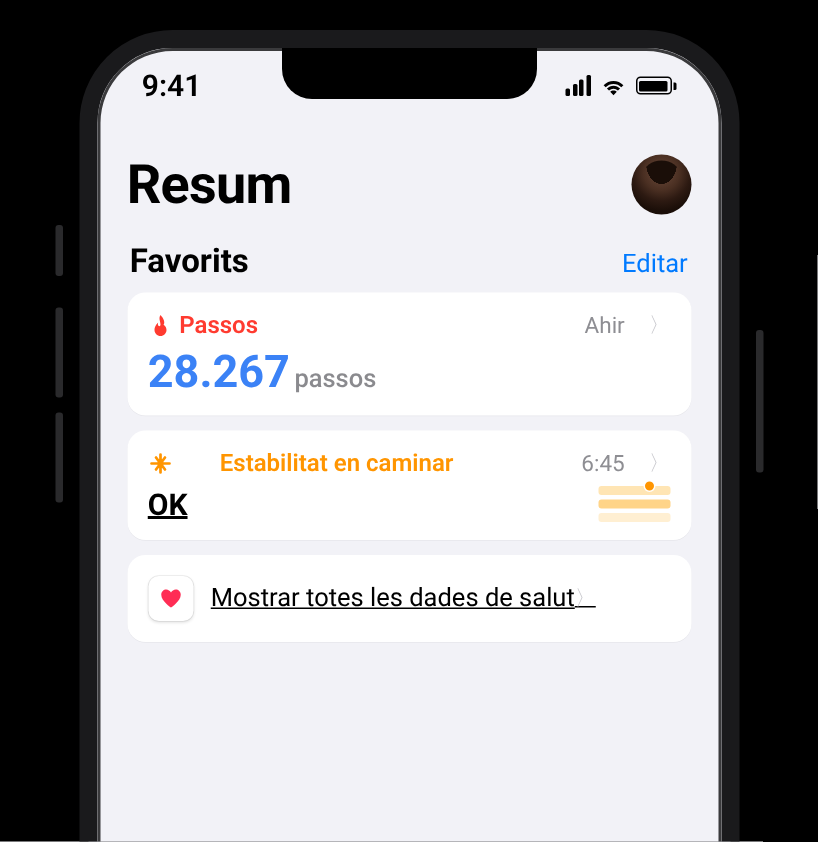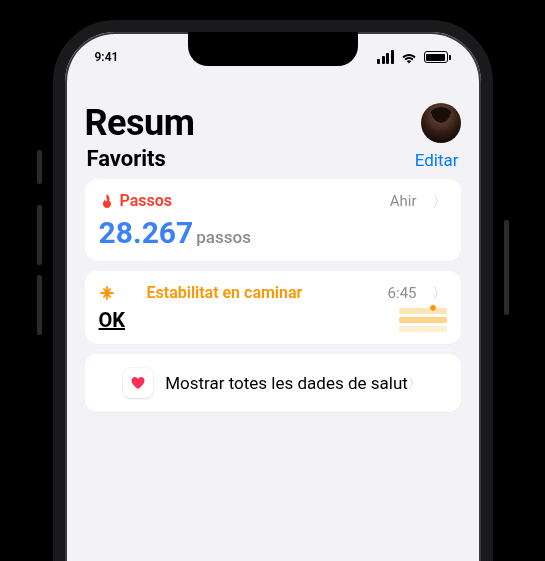--- a/index.html
+++ b/index.html
@@ -49,39 +49,39 @@
   .status-bar {
     position: absolute;
     top: 10px;
     left: 0;
     right: 0;
     height: 30px;
     display: flex;
     justify-content: space-between;
     align-items: center;
     padding: 0 30px;
-    font-size: 12px;
+    font-size: 20px;
     font-weight: 600;
     color: #000;
     z-index: 5;
   }
   .status-right { display: flex; align-items: center; gap: 6px; }
   .signal-bars { display: flex; align-items: flex-end; gap: 1.5px; }
   .signal-bars span { width: 3px; background: #000; border-radius: 1px; }
   .signal-bars span:nth-child(1){height:5px} .signal-bars span:nth-child(2){height:8px}
   .signal-bars span:nth-child(3){height:11px} .signal-bars span:nth-child(4){height:14px}
   .wifi-icon { width: 18px; height: 13px; }
   .battery { display: flex; align-items: center; }
   .battery-body { width: 24px; height: 12px; border: 1.5px solid #000; border-radius: 3px; padding: 1.5px; }
   .battery-fill { width: 100%; height: 100%; background:#000; border-radius:1px; }
   .battery-tip { width: 2px; height: 5px; background:#000; border-radius: 0 1px 1px 0; margin-left:1px; }
 
   .screen { position: absolute; inset: 0; padding: 70px 20px 0 20px; overflow: hidden; }
 
-  .header-row { display: flex; justify-content: space-between; align-items: center; margin-bottom: 2px; }
+  .header-row { display: flex; justify-content: space-between; align-items: center; margin-bottom: 18px; }
   .page-title { font-size: 36px; font-weight: 700; color: #000; letter-spacing: -0.5px; }
   .avatar {
     width: 40px; height: 40px; border-radius: 50%;
     background: radial-gradient(circle at 50% 30%, #6b4a3a 0%, #4a2f22 35%, #2d1a12 55%, #1a0e08 75%);
     position: relative; overflow:hidden; cursor: pointer;
   }
   .avatar::after{
     content:""; position:absolute; top:4px; left:8px; right:8px; height:18px;
     background: radial-gradient(ellipse at 50% 10%, #1a0e08 0%, #1a0e08 60%, transparent 61%);
     border-radius: 50% 50% 30% 30%;
@@ -113,21 +113,21 @@
   .ok-block .status-val { font-size:20px; font-weight:700; color:#000; }
   .ok-block .date-range { font-size:14px; color:#8e8e93; margin-top:2px; }
 
   .mini-chart { width: 48px; display:flex; flex-direction:column; gap:3px; align-items:flex-end; position:relative; }
   .mini-chart .bar-row { height:6px; width:100%; border-radius:2px; }
   .mini-chart .r1 { background:#ffe5b4; }
   .mini-chart .r2 { background:#ffd488; }
   .mini-chart .r3 { background:#ffe5b4; opacity:0.6; }
   .mini-chart .dot { position:absolute; top:-4px; right:10px; width:8px; height:8px; background:#ff9500; border-radius:50%; border:1.5px solid #fff; }
 
-  .all-data-card { display:flex; align-items:center; justify-content:center; padding: 14px; }
+  .all-data-card { display:flex; align-items:center; justify-content:flex-start; padding: 14px; text-decoration: underline; }
   .all-data-left { display:flex; align-items:center; gap:12px; }
   .heart-badge {
     width:30px; height:30px; border-radius:7px; background:#fff;
     display:flex; align-items:center; justify-content:center;
     box-shadow: 0 0 0 0.5px rgba(0,0,0,0.08), 0 1px 2px rgba(0,0,0,0.1);
   }
   .heart-badge svg { width:18px; height:18px; }
   .all-data-label { font-size:17px; font-weight:400; color:#000; }
 
   .flame-icon, .walk-icon { width:16px; height:16px; flex:0 0 auto; }

